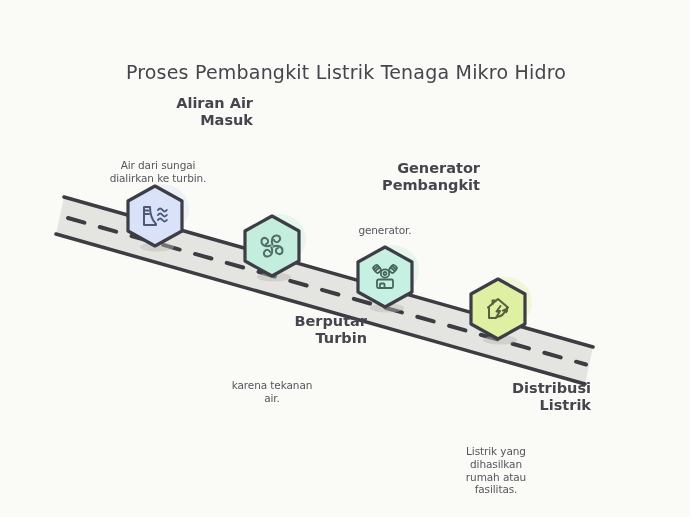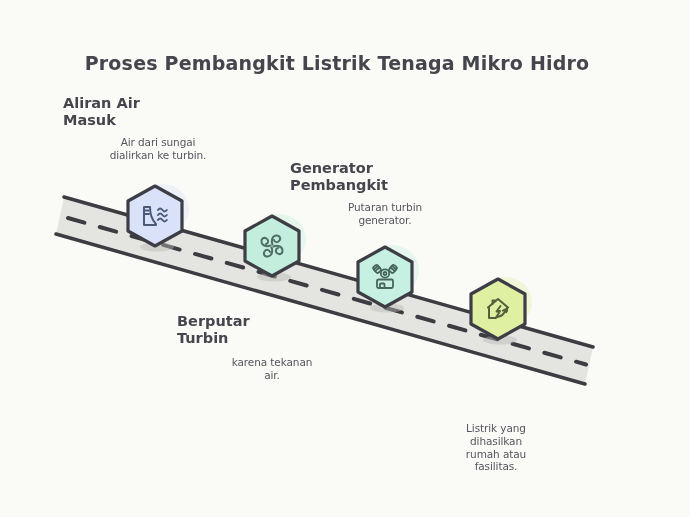--- a/index.html
+++ b/index.html
@@ -6,31 +6,31 @@
   body{
     background:#fafaf7;
     font-family:"DejaVu Sans","Liberation Sans",sans-serif;
     width:690px;height:517px;overflow:hidden;
   }
   .canvas{
     position:relative;width:690px;height:517px;background:#fafaf7;
   }
   .title{
     position:absolute;top:52px;left:337px;transform:translateX(-50%);
-    margin:0;white-space:nowrap;
-    font-size:19px;font-weight:bold;letter-spacing:.2px;color:#45454d;
+    margin:9px;white-space:nowrap;
+    font-size:19px;font-weight:normal;letter-spacing:.2px;color:#45454d;
   }
   .diagram-svg{position:absolute;top:0;left:0;}
   .step-heading{
-    position:absolute;width:190px;text-align:left;
+    position:absolute;width:190px;text-align:right;
     font-size:14.5px;font-weight:bold;line-height:17px;color:#45454d;
   }
   .step-desc{
     position:absolute;width:190px;text-align:center;
-    font-size:10.5px;line-height:12.8px;letter-spacing:-.1px;color:#56565e;
+    font-size:10.5px;line-height:12.8px;letter-spacing:-.1px;color:#56565e;margin-top:23px;
   }
   .s1-h{top:95px;left:63px;}
   .s1-d{top:136px;left:63px;}
   .s2-h{top:313px;left:177px;}
   .s2-d{top:356px;left:177px;}
   .s3-h{top:160px;left:290px;}
   .s3-d{top:201px;left:290px;}
   .s4-h{top:380px;left:401px;}
   .s4-d{top:422px;left:401px;}
 </style>
@@ -126,24 +126,27 @@
   <div class="step-desc s2-d">
     <div>karena tekanan</div>
     <div>air.</div>
   </div>
 
   <div class="step-heading s3-h">
     <div>Generator</div>
     <div>Pembangkit</div>
   </div>
   <div class="step-desc s3-d">
-    <div>Putaran turbin</div>
     <div>generator.</div>
   </div>
 
+  <div class="step-heading s4-h">
+    <div>Distribusi</div>
+    <div>Listrik</div>
+  </div>
   <div class="step-desc s4-d">
     <div>Listrik yang</div>
     <div>dihasilkan</div>
     <div>rumah atau</div>
     <div>fasilitas.</div>
   </div>
 
 </div>
 
 </body></html>

